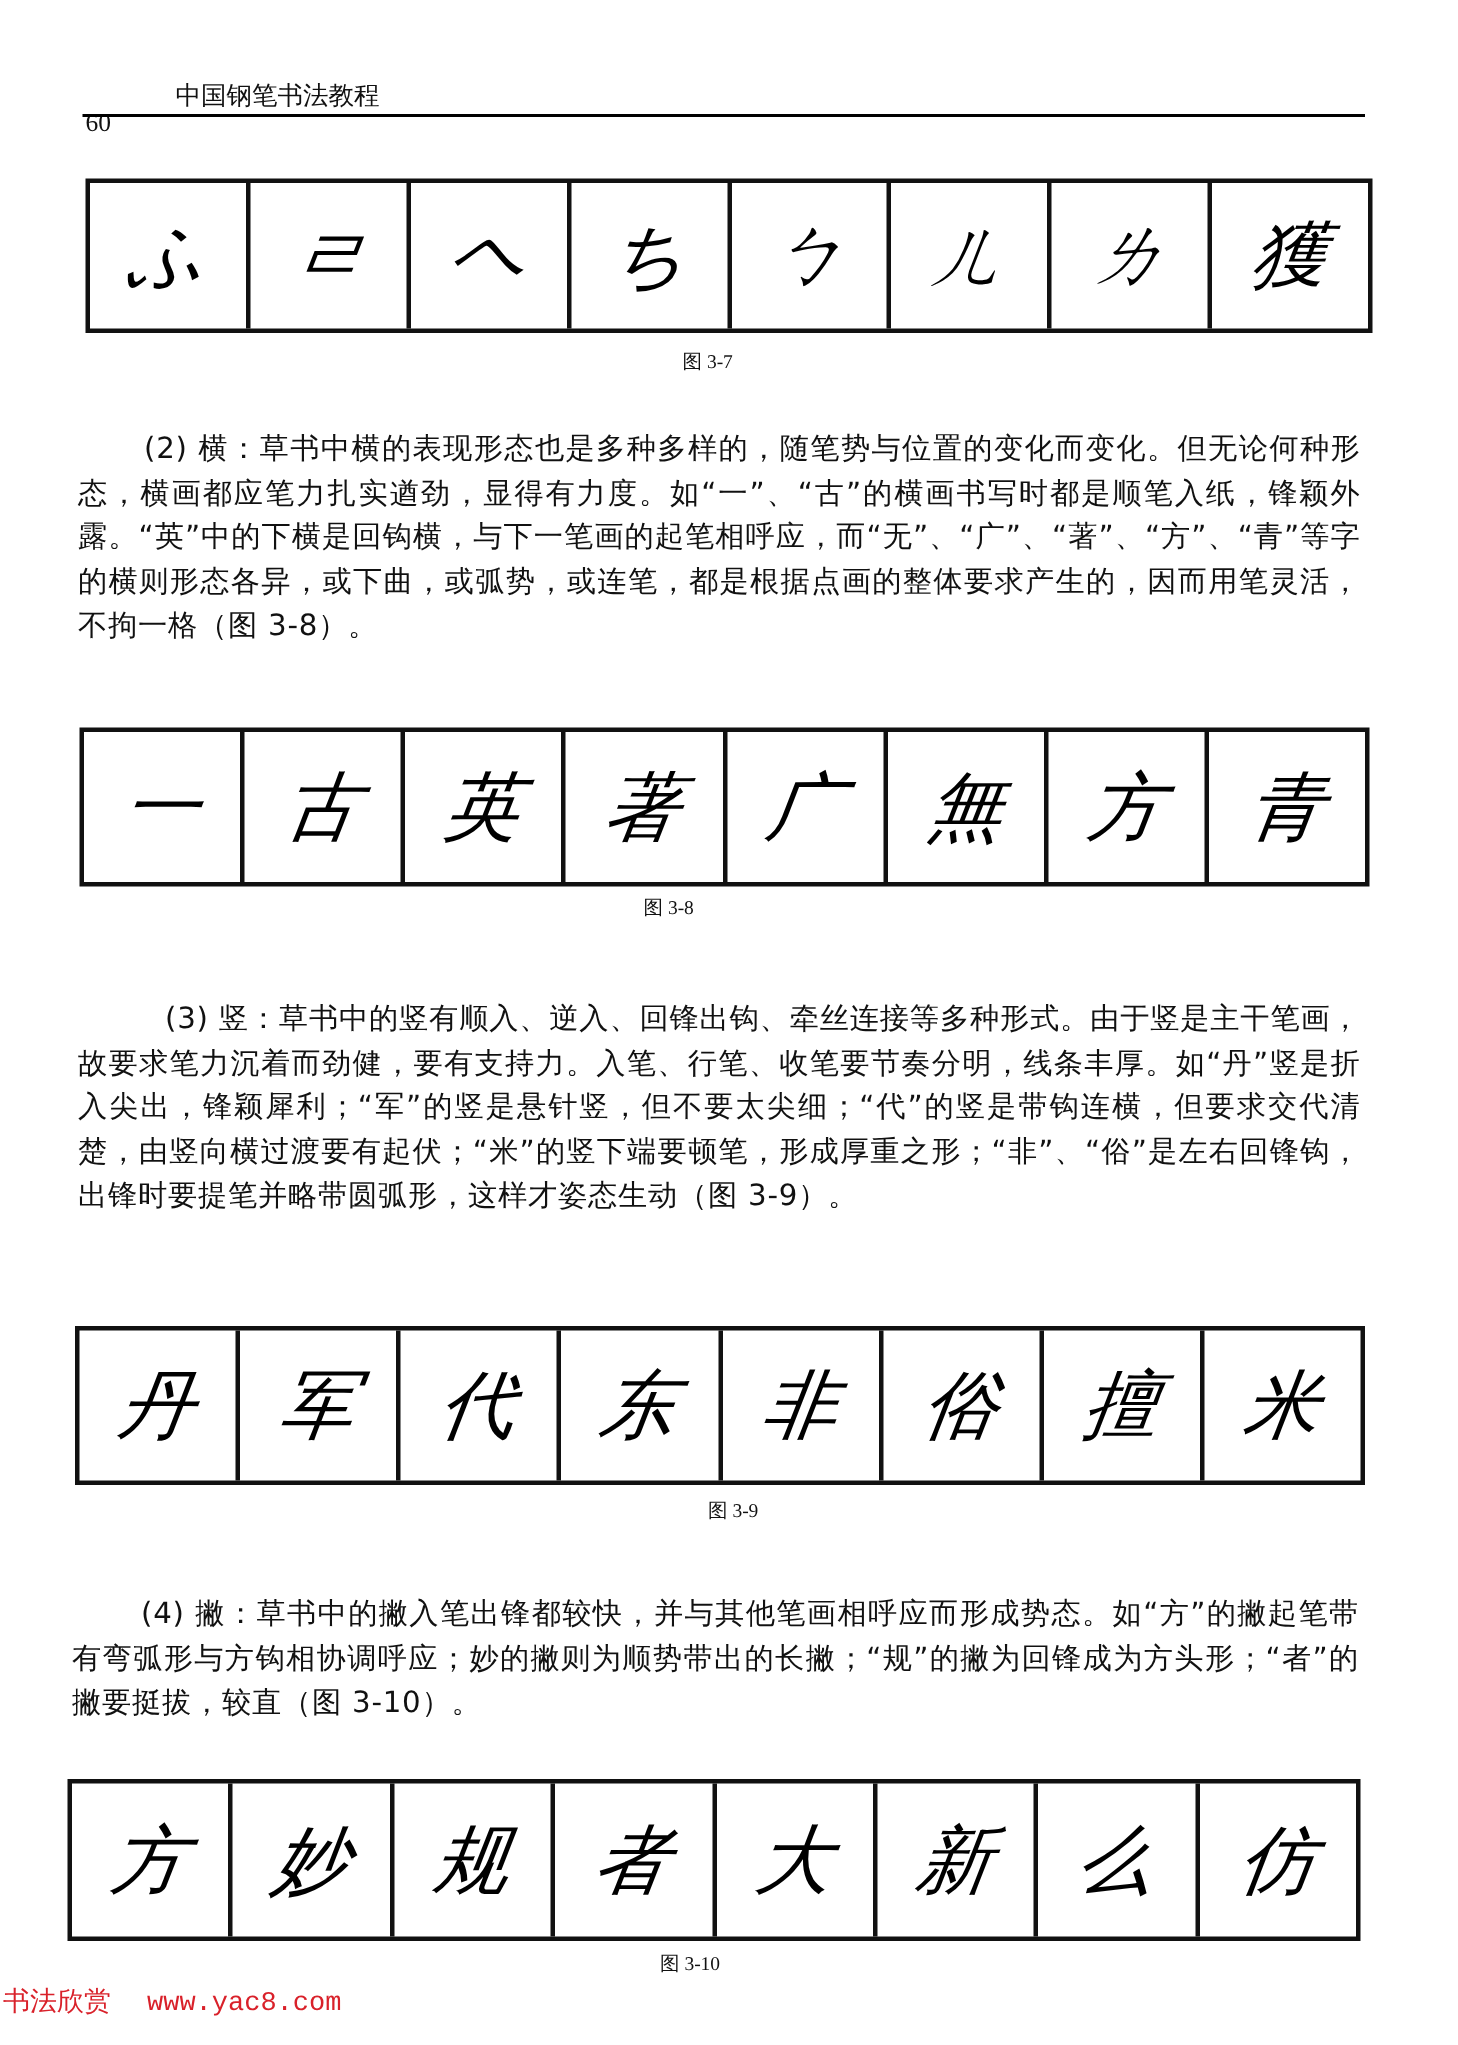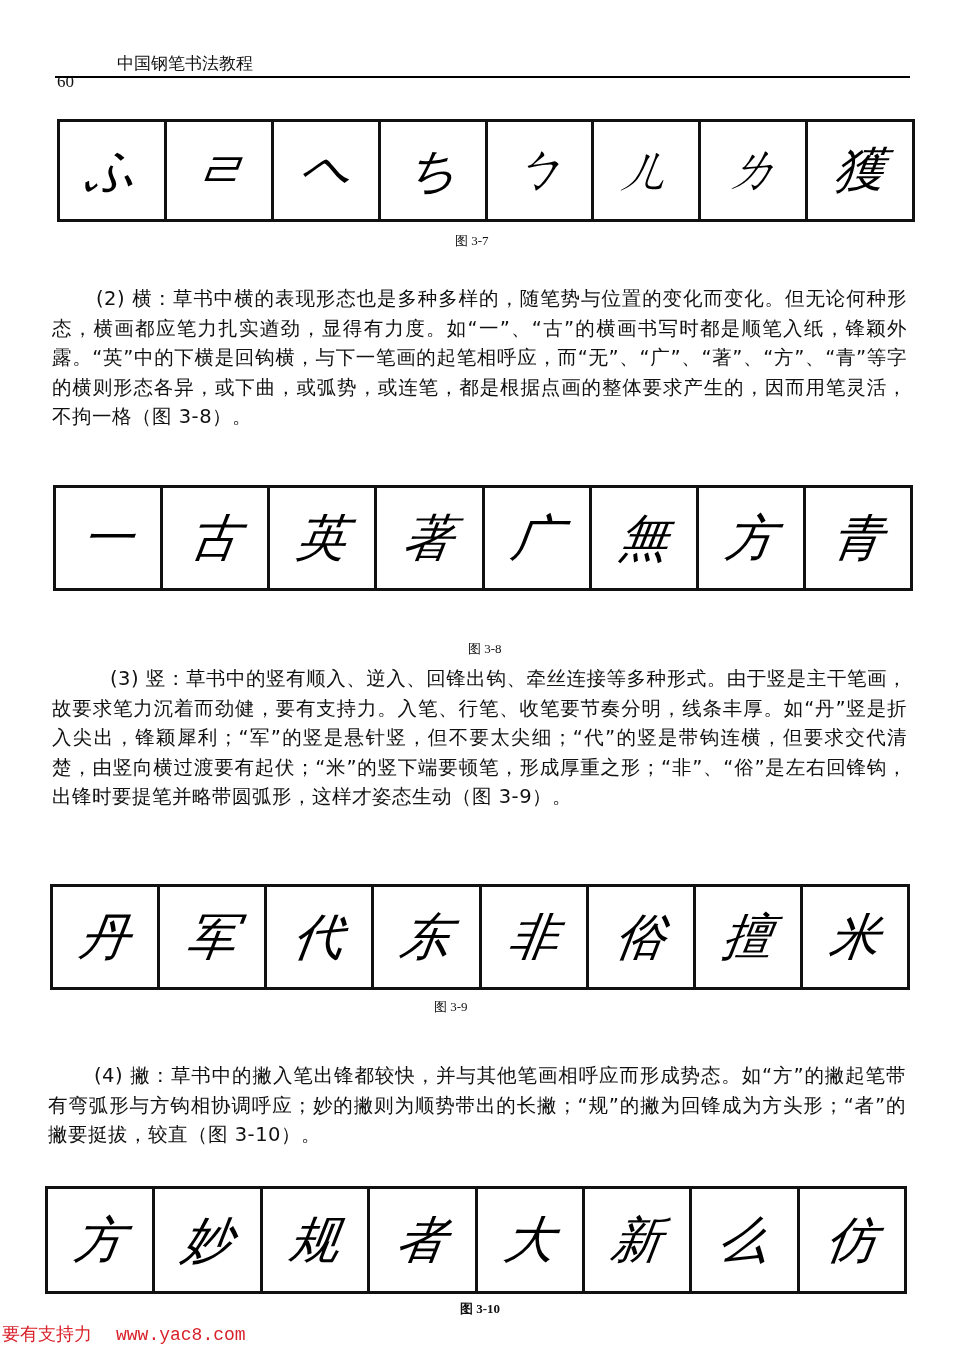--- a/index.html
+++ b/index.html
@@ -80,21 +80,21 @@
   <div class="cell">
       <span class="glyph">無</span>
     </div>
   <div class="cell">
       <span class="glyph">方</span>
     </div>
   <div class="cell">
       <span class="glyph">青</span>
     </div>
 </div>
-<div class="abs caption" style="left:468px; top:596px;margin-top:44px;">图 3-8</div>
+<div class="abs caption" style="left:429px; top:596px;">图 3-8</div>
 
 <div class="abs para" style="left:52px; top:664px; width:855px; text-indent:58px;">
   <p>(3) 竖：草书中的竖有顺入、逆入、回锋出钩、牵丝连接等多种形式。由于竖是主干笔画，故要求笔力沉着而劲健，要有支持力。入笔、行笔、收笔要节奏分明，线条丰厚。如“丹”竖是折入尖出，锋颖犀利；“军”的竖是悬针竖，但不要太尖细；“代”的竖是带钩连横，但要求交代清楚，由竖向横过渡要有起伏；“米”的竖下端要顿笔，形成厚重之形；“非”、“俗”是左右回锋钩，出锋时要提笔并略带圆弧形，这样才姿态生动（图 3-9）。</p>
 </div>
 
 <div class="abs fig" style="left:50px; top:884px; width:860px; height:106px;">
   <div class="cell">
       <span class="glyph">丹</span>
     </div>
   <div class="cell">
@@ -112,21 +112,21 @@
   <div class="cell">
       <span class="glyph">俗</span>
     </div>
   <div class="cell">
       <span class="glyph">擅</span>
     </div>
   <div class="cell">
       <span class="glyph">米</span>
     </div>
 </div>
-<div class="abs caption" style="left:434px; top:998px;">图 3-9</div>
+<div class="abs caption" style="left:472px; top:998px;">图 3-9</div>
 
 <div class="abs para" style="left:48px; top:1061px; width:858px; text-indent:46px;">
   <p>(4) 撇：草书中的撇入笔出锋都较快，并与其他笔画相呼应而形成势态。如“方”的撇起笔带有弯弧形与方钩相协调呼应；妙的撇则为顺势带出的长撇；“规”的撇为回锋成为方头形；“者”的撇要挺拔，较直（图 3-10）。</p>
 </div>
 
 <div class="abs fig" style="left:45px; top:1186px; width:862px; height:108px;">
   <div class="cell">
       <span class="glyph">方</span>
     </div>
   <div class="cell">
@@ -144,17 +144,17 @@
   <div class="cell">
       <span class="glyph">新</span>
     </div>
   <div class="cell">
       <span class="glyph">么</span>
     </div>
   <div class="cell">
       <span class="glyph">仿</span>
     </div>
 </div>
-<div class="abs caption" style="left:460px; top:1300px; font-weight:bold;">图 3-10</div>
+<div class="abs caption" style="left:440px; top:1300px; font-weight:normal;">图 3-10</div>
 
 <div class="abs watermark">
-  <span>要有支持力</span><span class="url">www.yac8.com</span>
+  <span>书法欣赏</span><span class="url">www.yac8.com</span>
 </div>
 
 </body></html>

